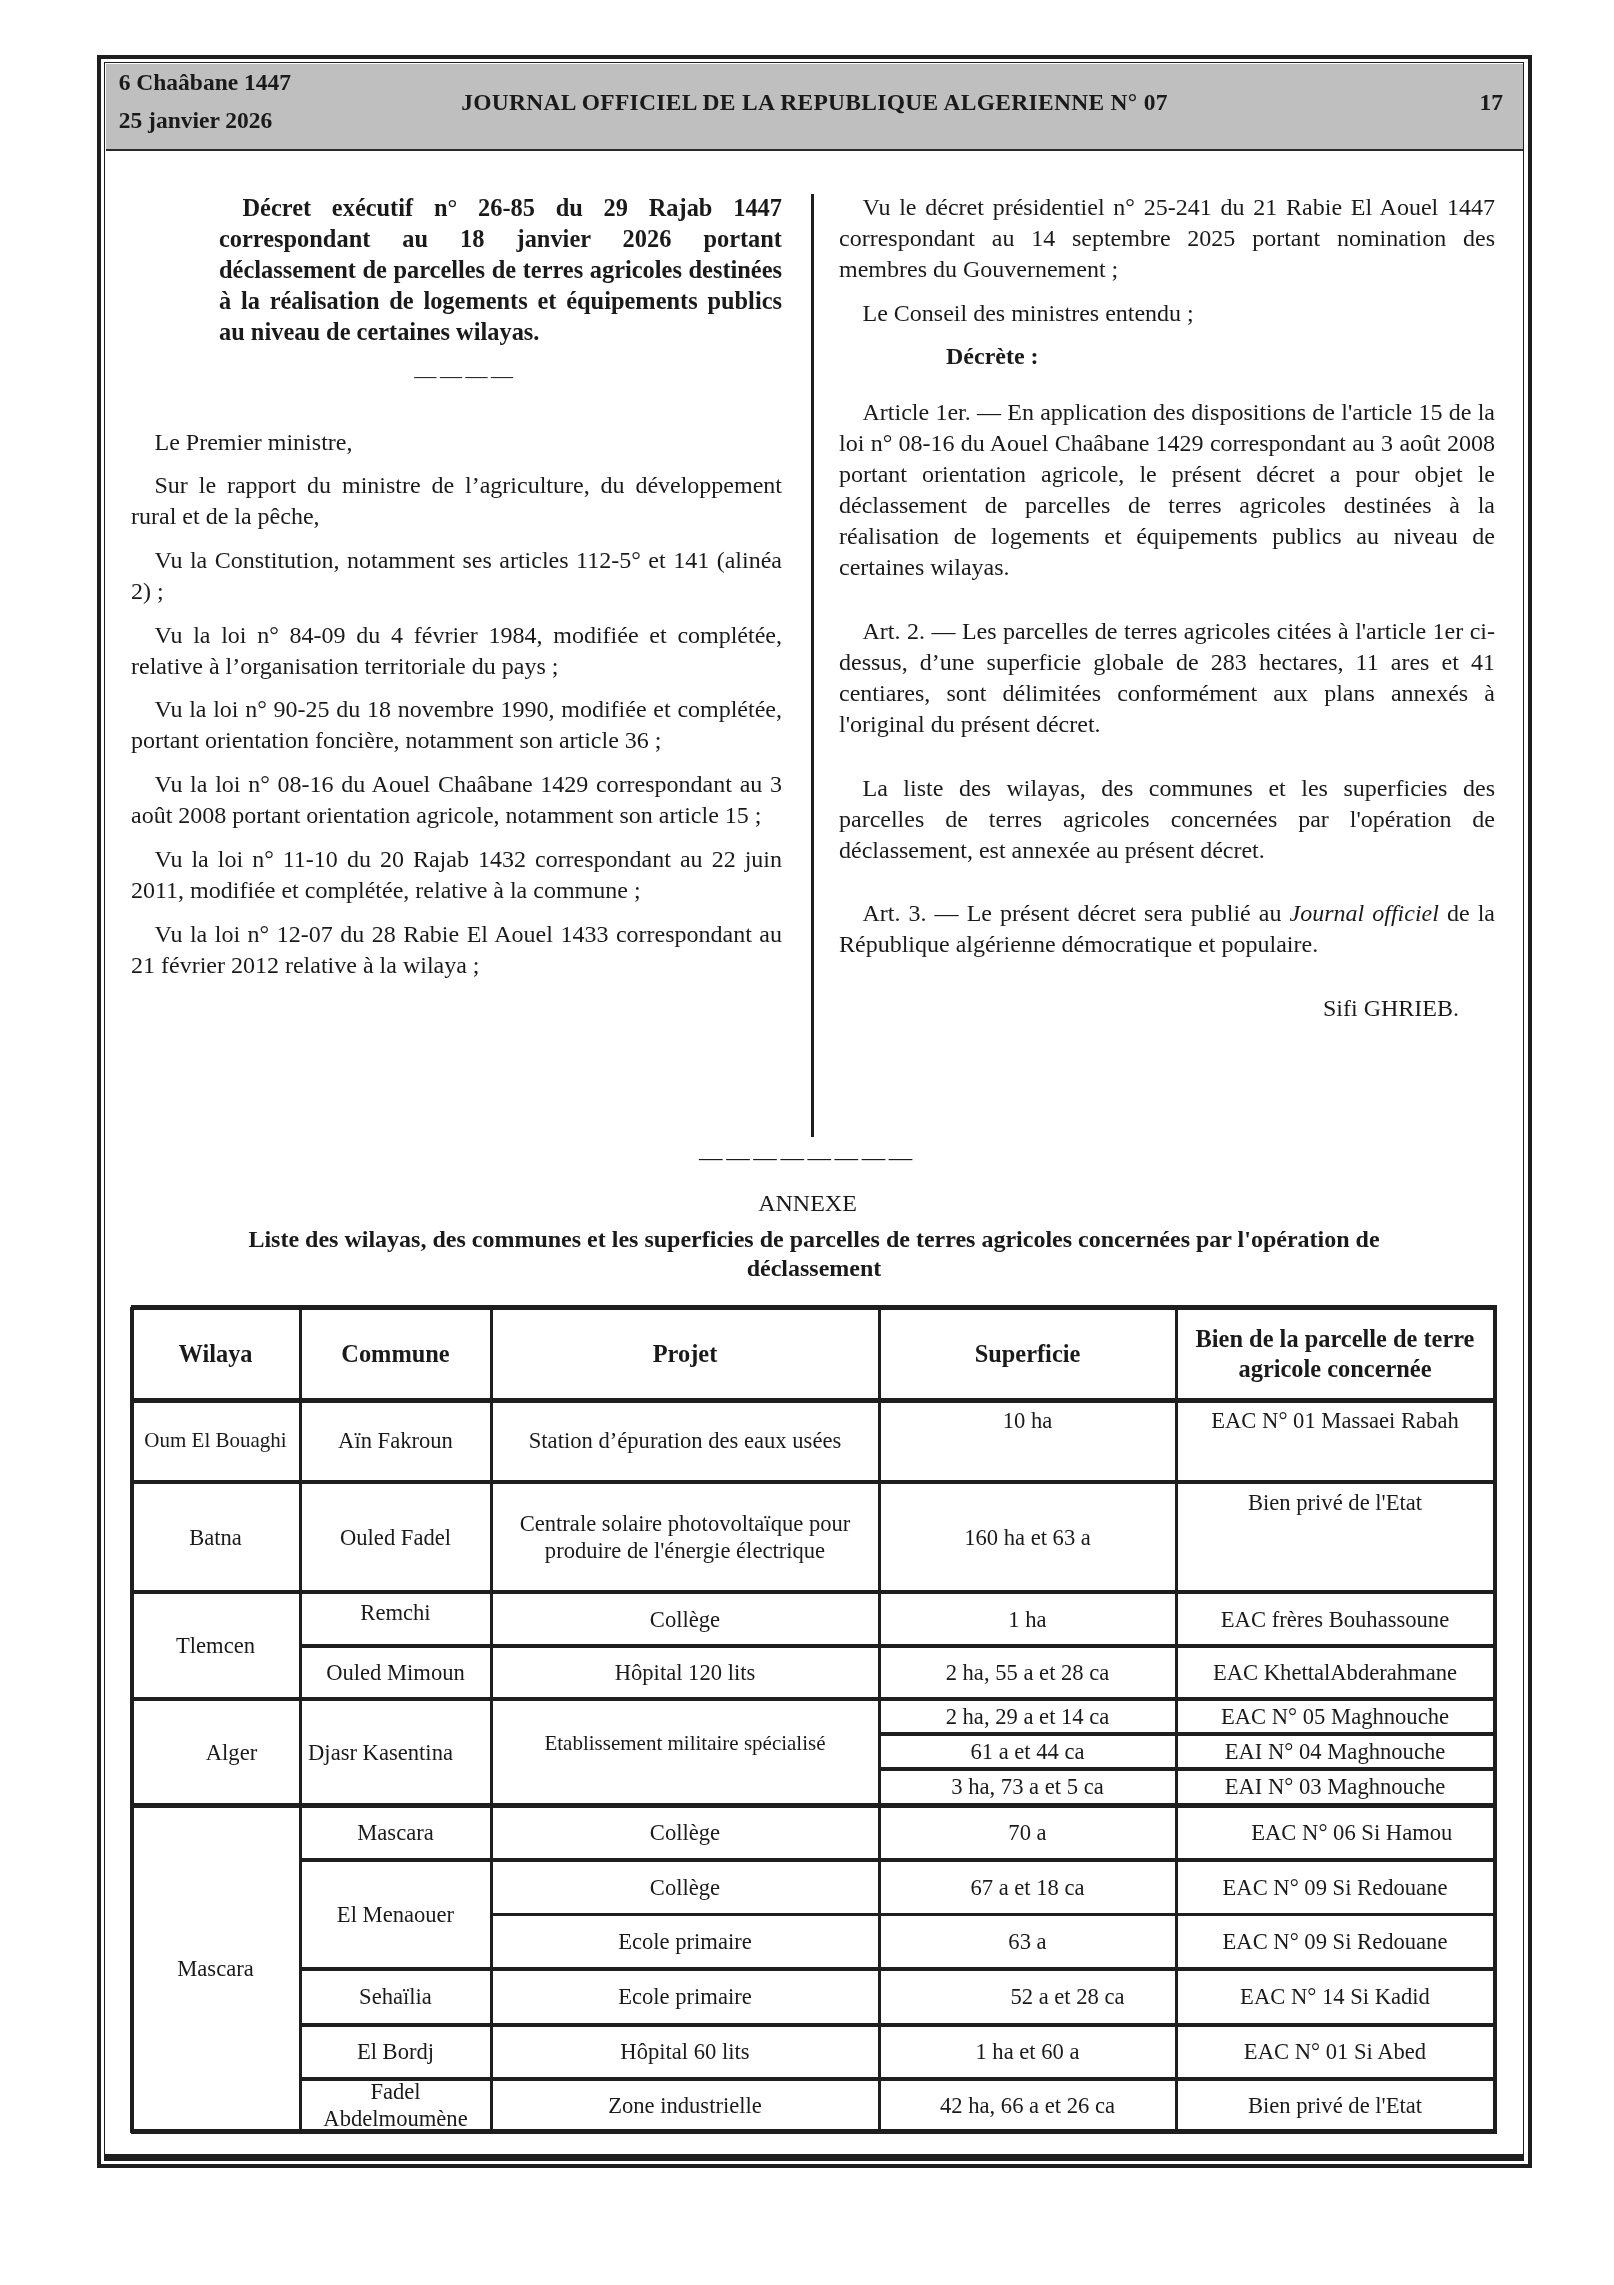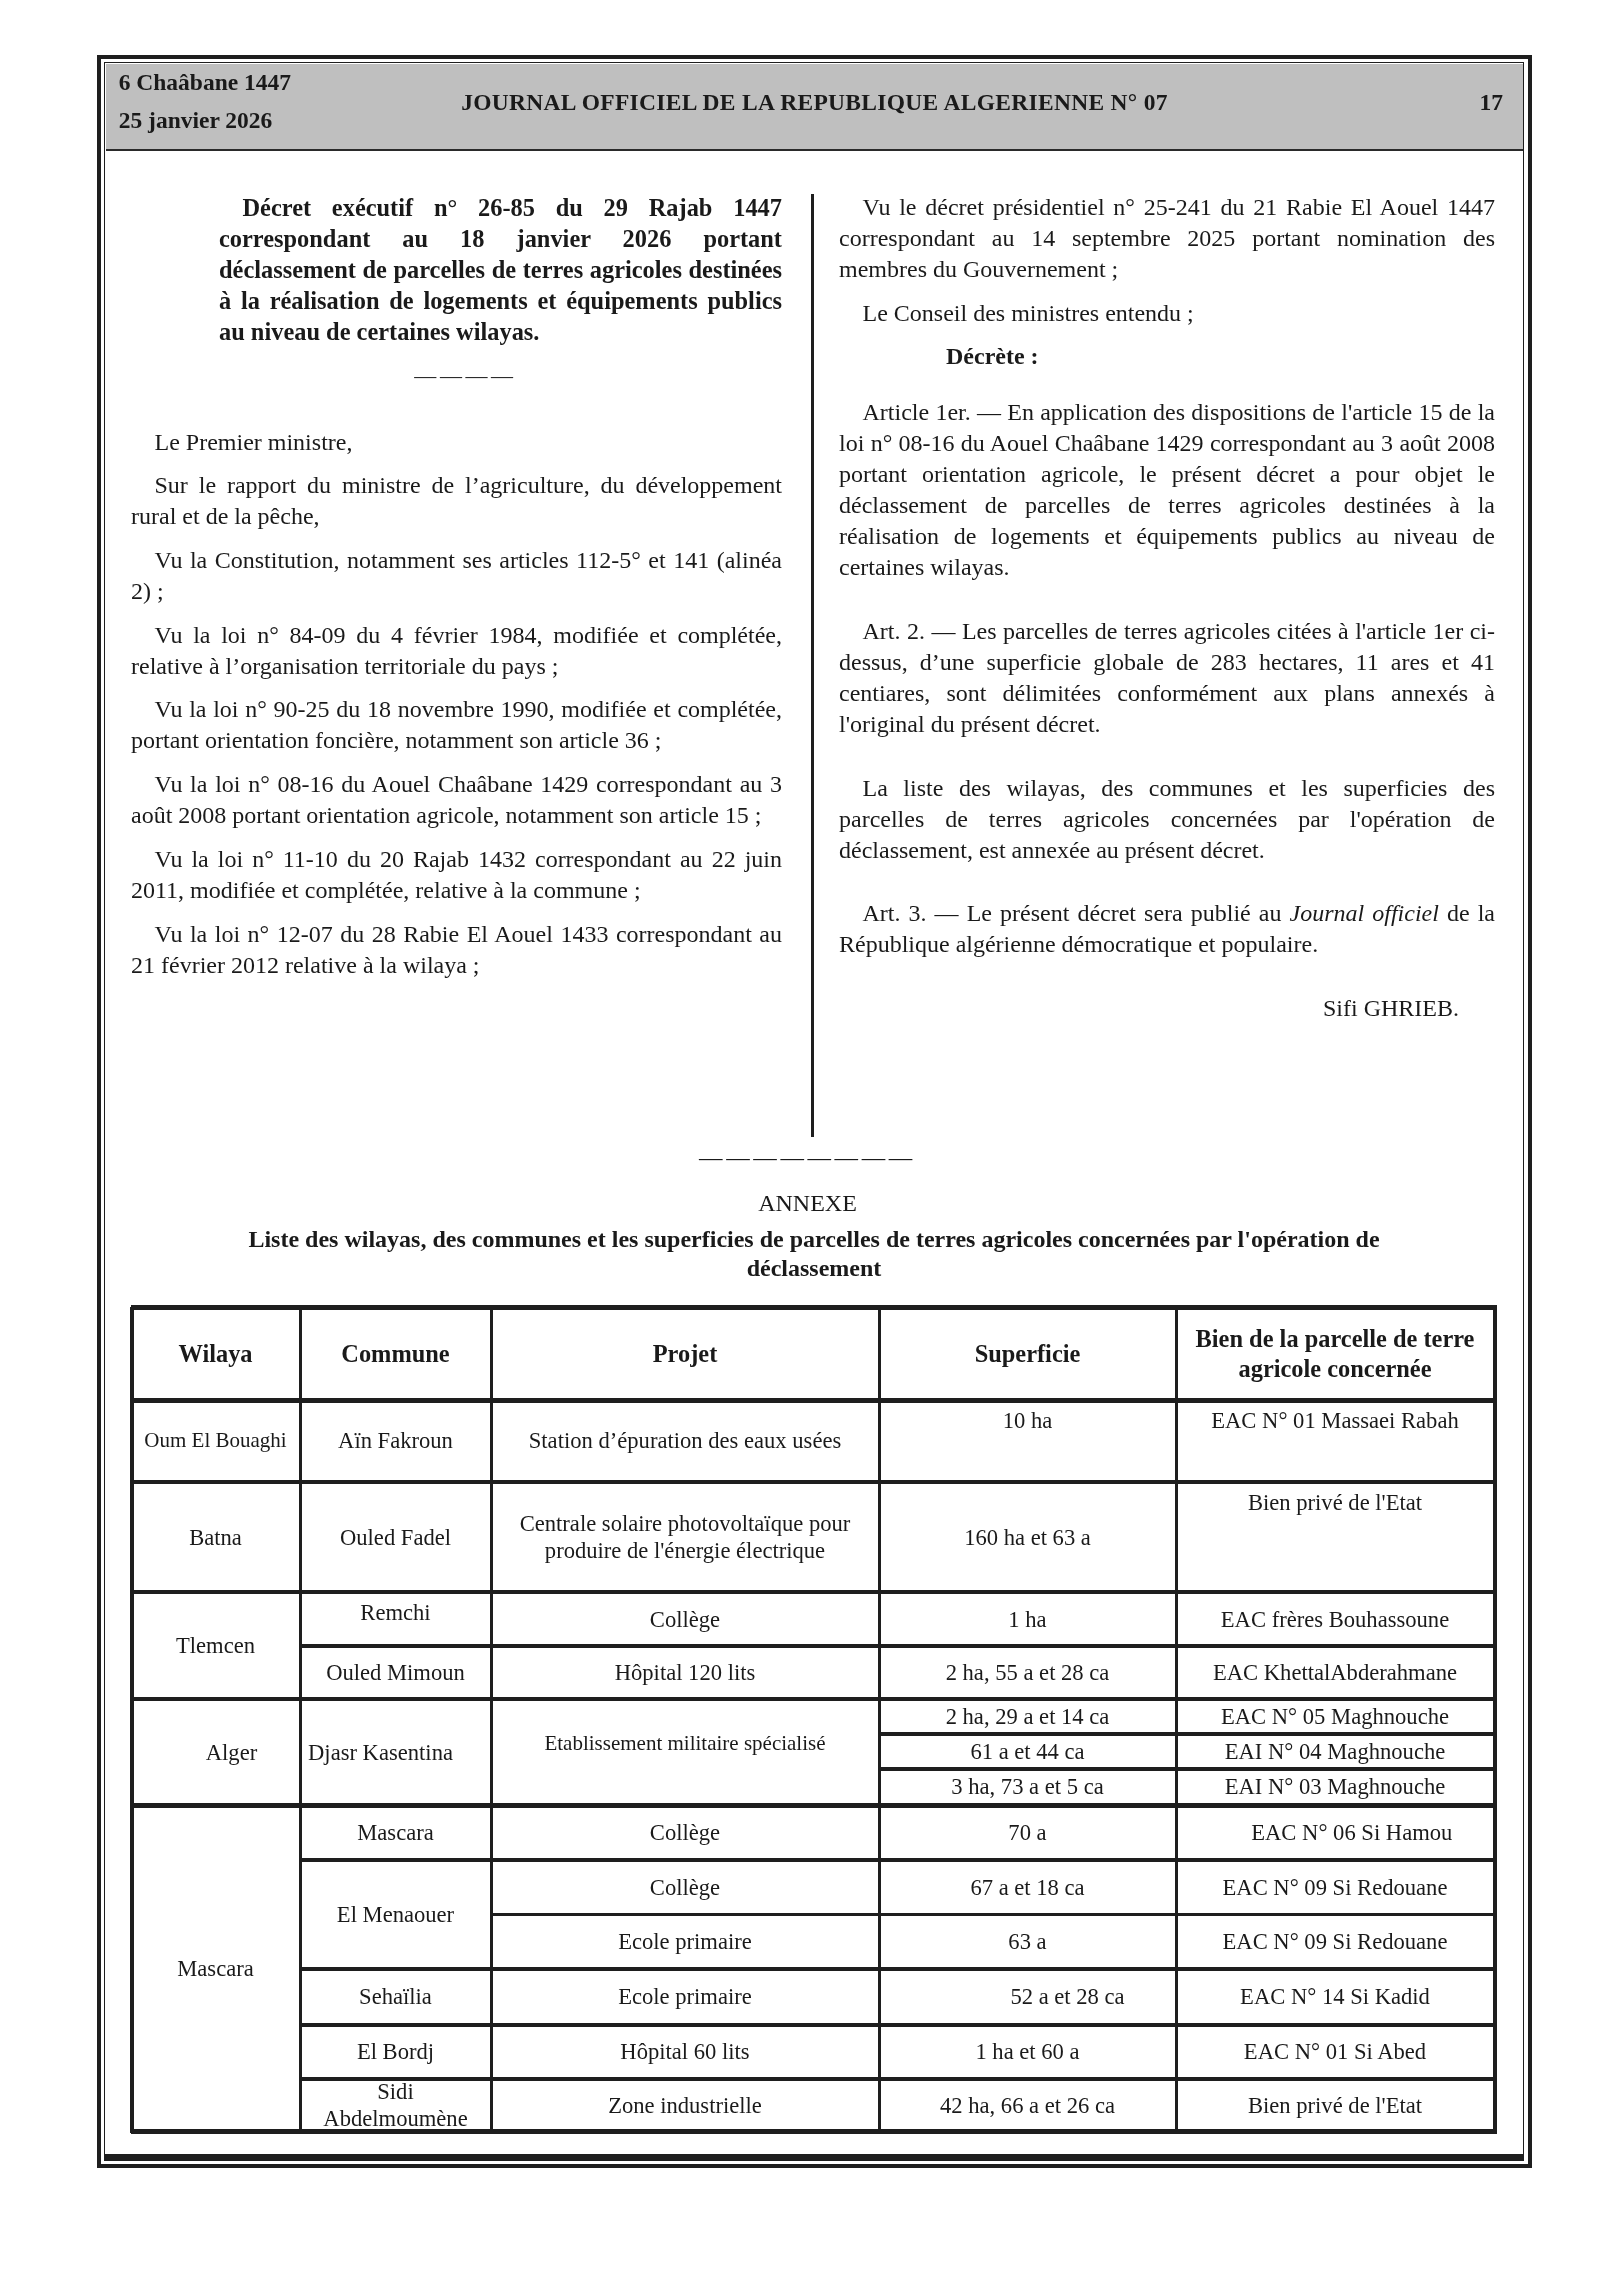--- a/index.html
+++ b/index.html
@@ -112,21 +112,21 @@
     <div class="cell" style="left: 0px; width: 169px; top: 498px; height: 327px;">Mascara</div>
     <div class="cell" style="left: 169px; width: 191px; top: 93px; height: 81px;">Aïn Fakroun</div>
     <div class="cell" style="left: 169px; width: 191px; top: 175px; height: 110px;">Ouled Fadel</div>
     <div class="cell top" style="left: 169px; width: 191px; top: 285px; height: 54px;">Remchi</div>
     <div class="cell" style="left: 169px; width: 191px; top: 339px; height: 52px;">Ouled Mimoun</div>
     <div class="cell" style="left: 154px; width: 191px; top: 392px; height: 106px;">Djasr Kasentina</div>
     <div class="cell" style="left: 169px; width: 191px; top: 498px; height: 55px;">Mascara</div>
     <div class="cell" style="left: 169px; width: 191px; top: 553px; height: 109px;">El Menaouer</div>
     <div class="cell" style="left: 169px; width: 191px; top: 662px; height: 55px;">Sehaïlia</div>
     <div class="cell" style="left: 169px; width: 191px; top: 717px; height: 54px;">El Bordj</div>
-    <div class="cell" style="left: 169px; width: 191px; top: 772px; height: 52px;">Sidi Abdelmoumène</div>
+    <div class="cell" style="left: 169px; width: 191px; top: 772px; height: 52px;">Fadel Abdelmoumène</div>
     <div class="cell" style="left: 360px; width: 388px; top: 93px; height: 81px;">Station d’épuration des eaux usées</div>
     <div class="cell" style="left: 360px; width: 388px; top: 175px; height: 110px;">Centrale solaire photovoltaïque pour produire de l'énergie électrique</div>
     <div class="cell" style="left: 360px; width: 388px; top: 285px; height: 54px;">Collège</div>
     <div class="cell" style="left: 360px; width: 388px; top: 339px; height: 52px;">Hôpital 120 lits</div>
     <div class="cell small" style="left: 360px; width: 388px; top: 392px; height: 88px;">Etablissement militaire spécialisé</div>
     <div class="cell" style="left: 360px; width: 388px; top: 498px; height: 55px;">Collège</div>
     <div class="cell" style="left: 360px; width: 388px; top: 553px; height: 54px;">Collège</div>
     <div class="cell" style="left: 360px; width: 388px; top: 607px; height: 55px;">Ecole primaire</div>
     <div class="cell" style="left: 360px; width: 388px; top: 662px; height: 55px;">Ecole primaire</div>
     <div class="cell" style="left: 360px; width: 388px; top: 717px; height: 54px;">Hôpital 60 lits</div>

